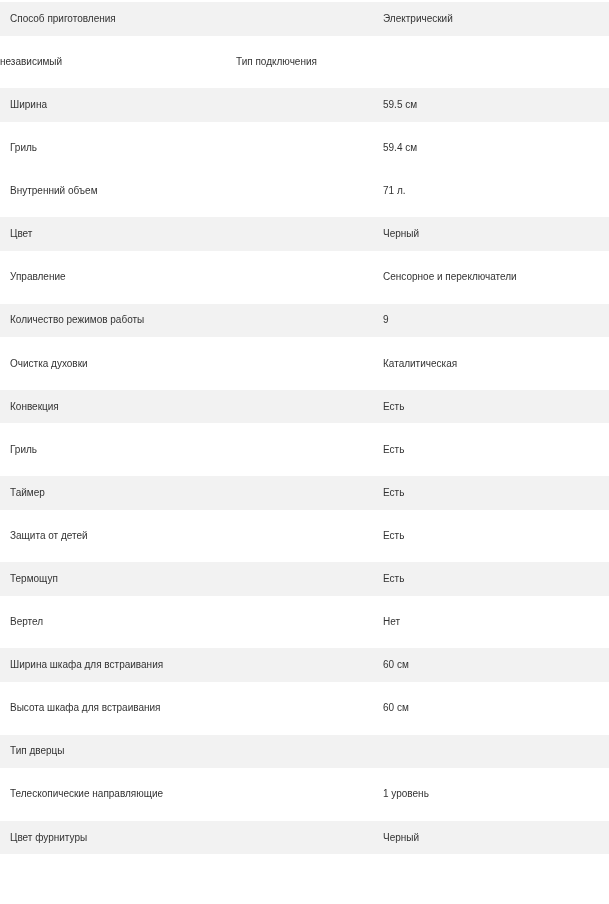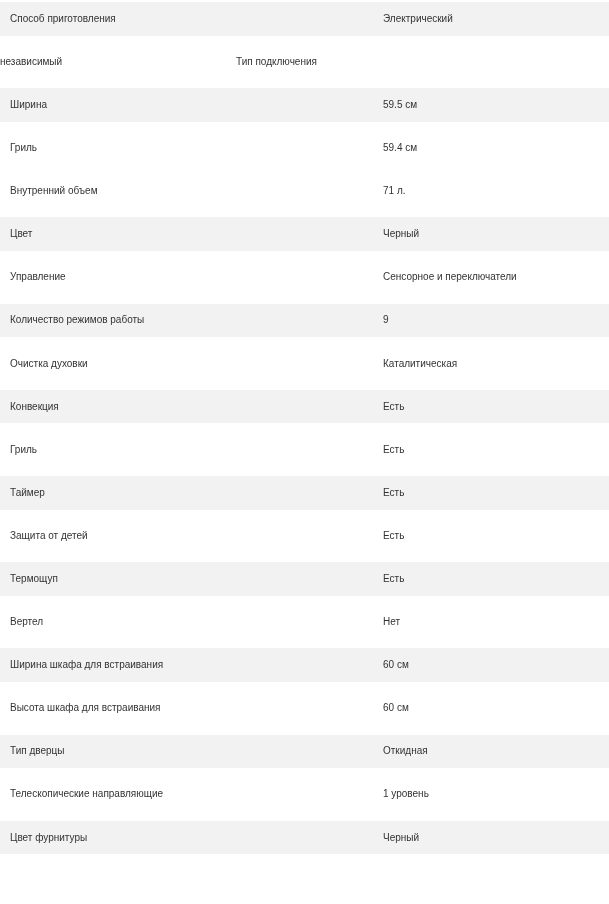--- a/index.html
+++ b/index.html
@@ -129,21 +129,20 @@
     <div class="cell value">60 см</div>
   </div>
 
   <div class="spec-row">
     <div class="cell label">Высота шкафа для встраивания</div>
     <div class="cell value">60 см</div>
   </div>
 
   <div class="spec-row alt">
     <div class="cell label">Тип дверцы</div>
-    <div class="cell value">Откидная</div>
   </div>
 
   <div class="spec-row">
     <div class="cell label">Телескопические направляющие</div>
     <div class="cell value">1 уровень</div>
   </div>
 
   <div class="spec-row alt">
     <div class="cell label">Цвет фурнитуры</div>
     <div class="cell value">Черный</div>

